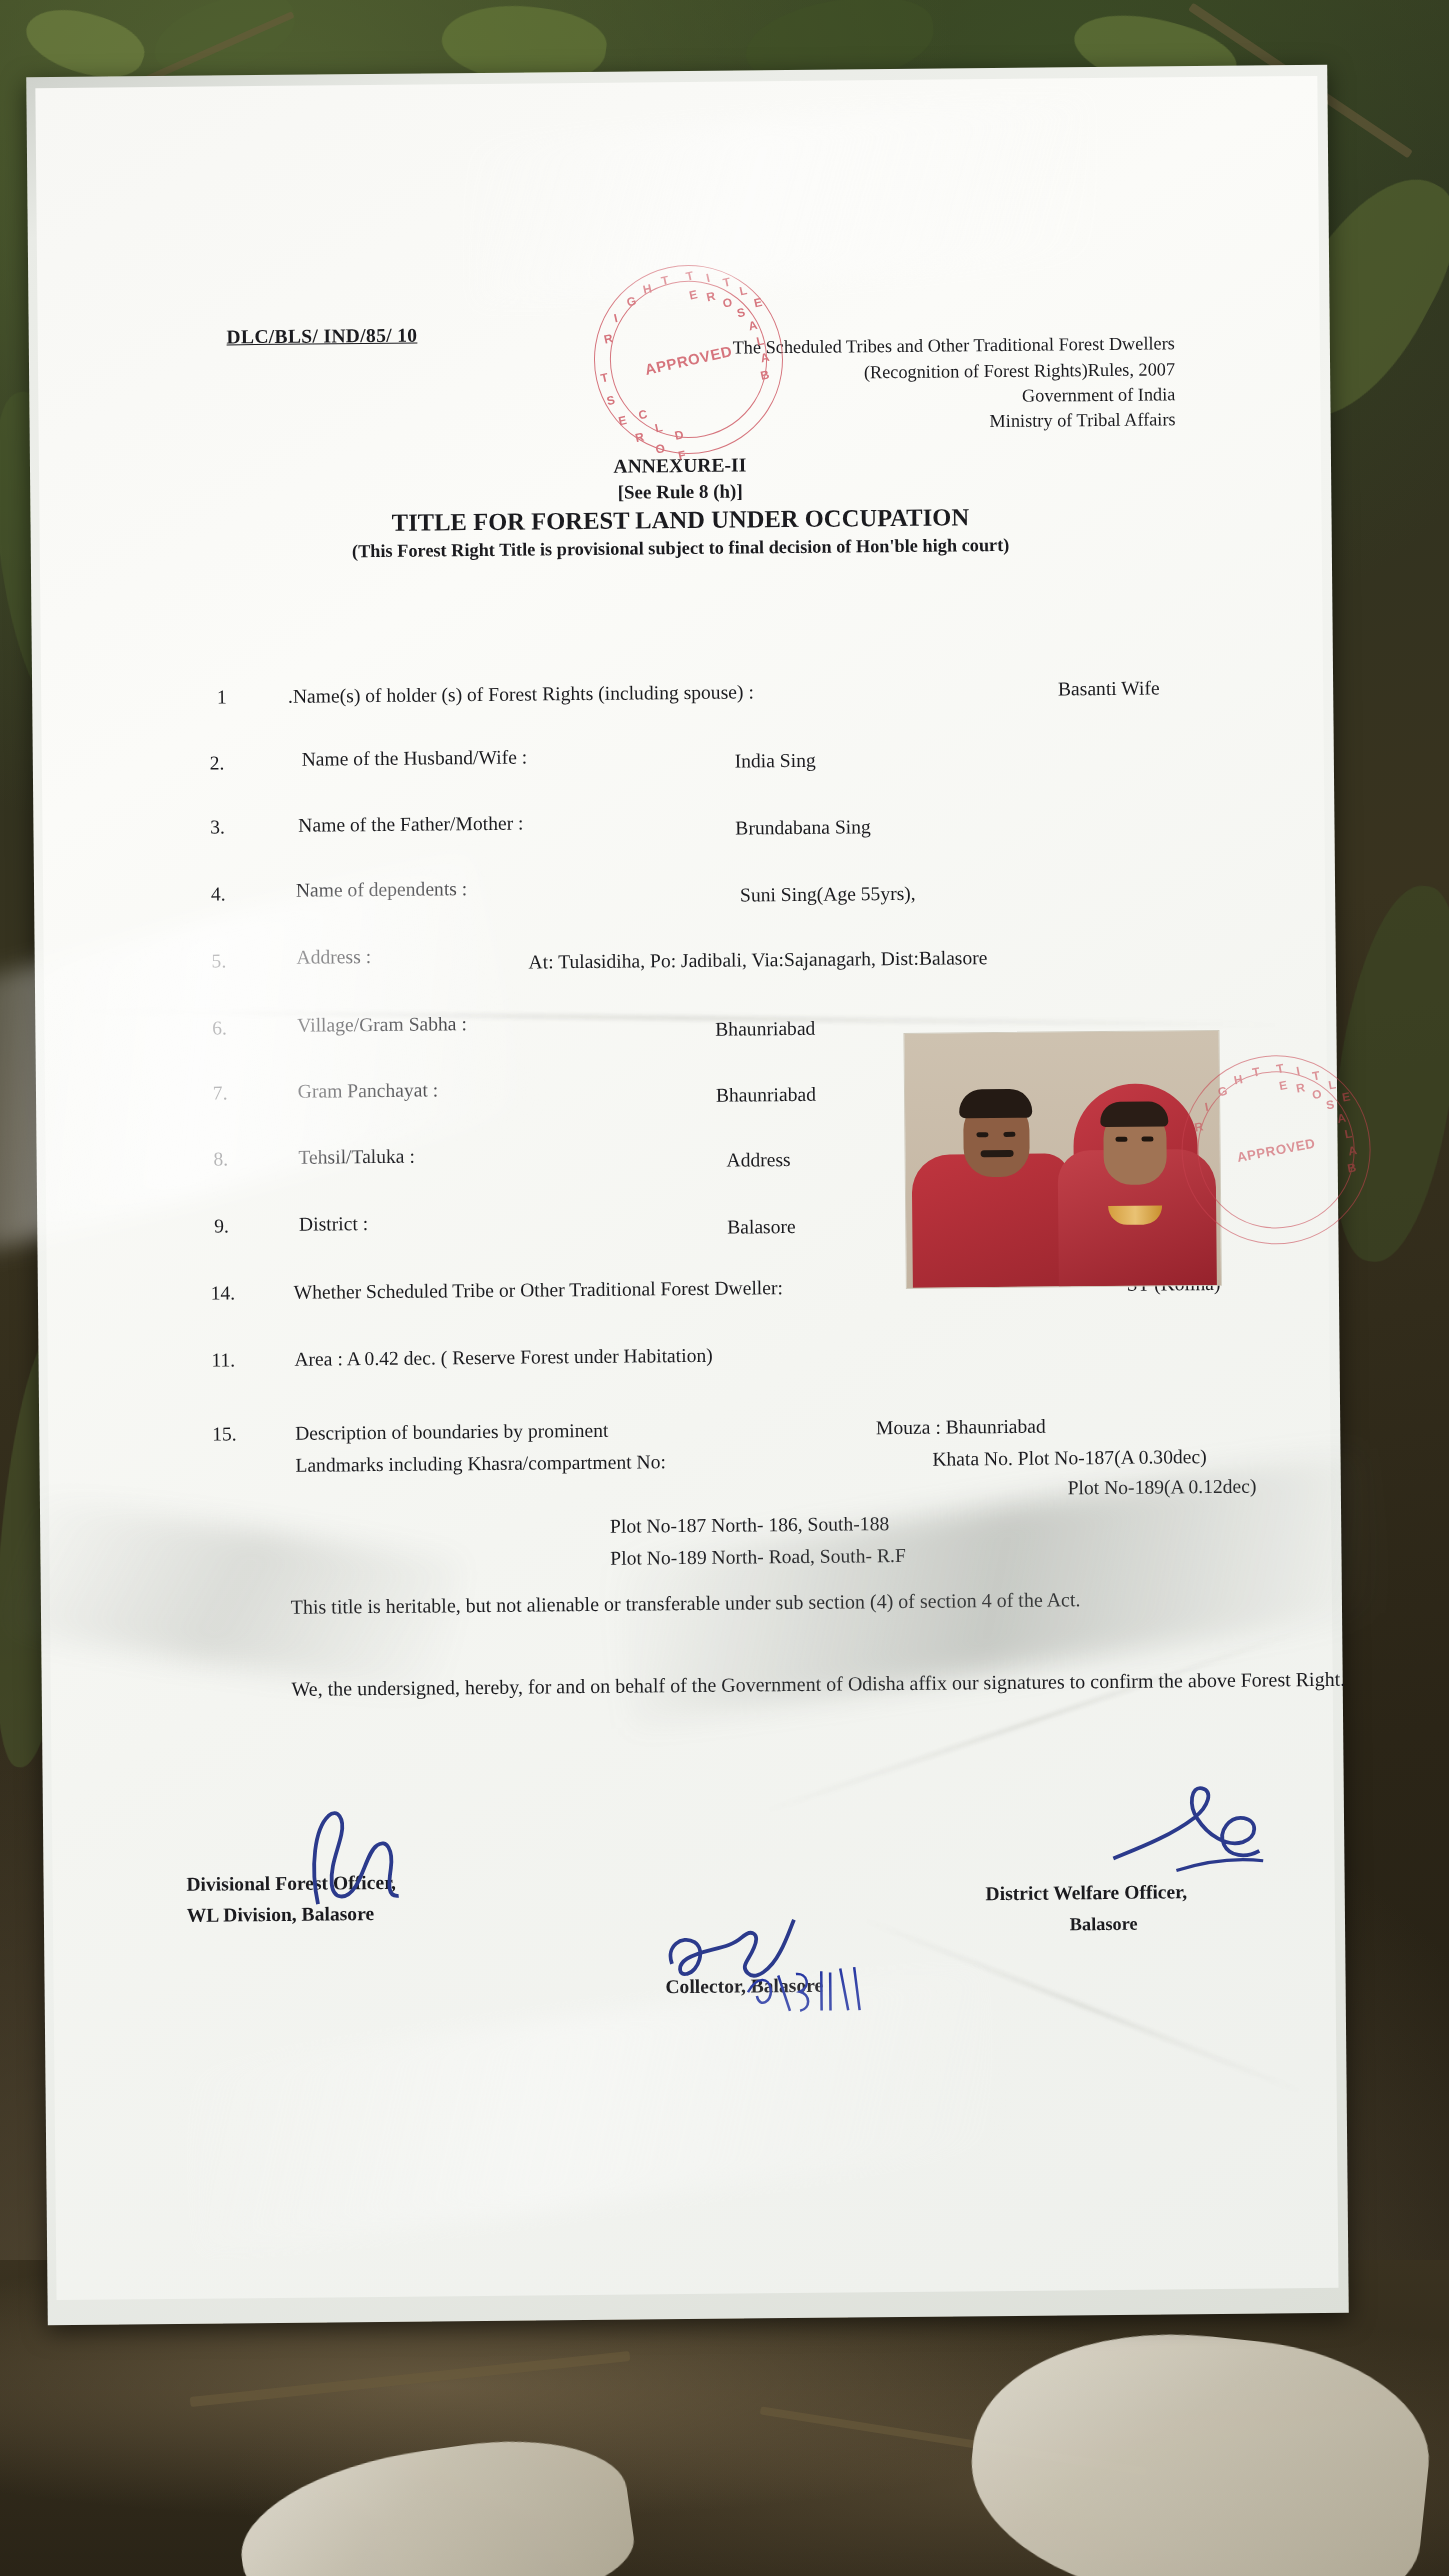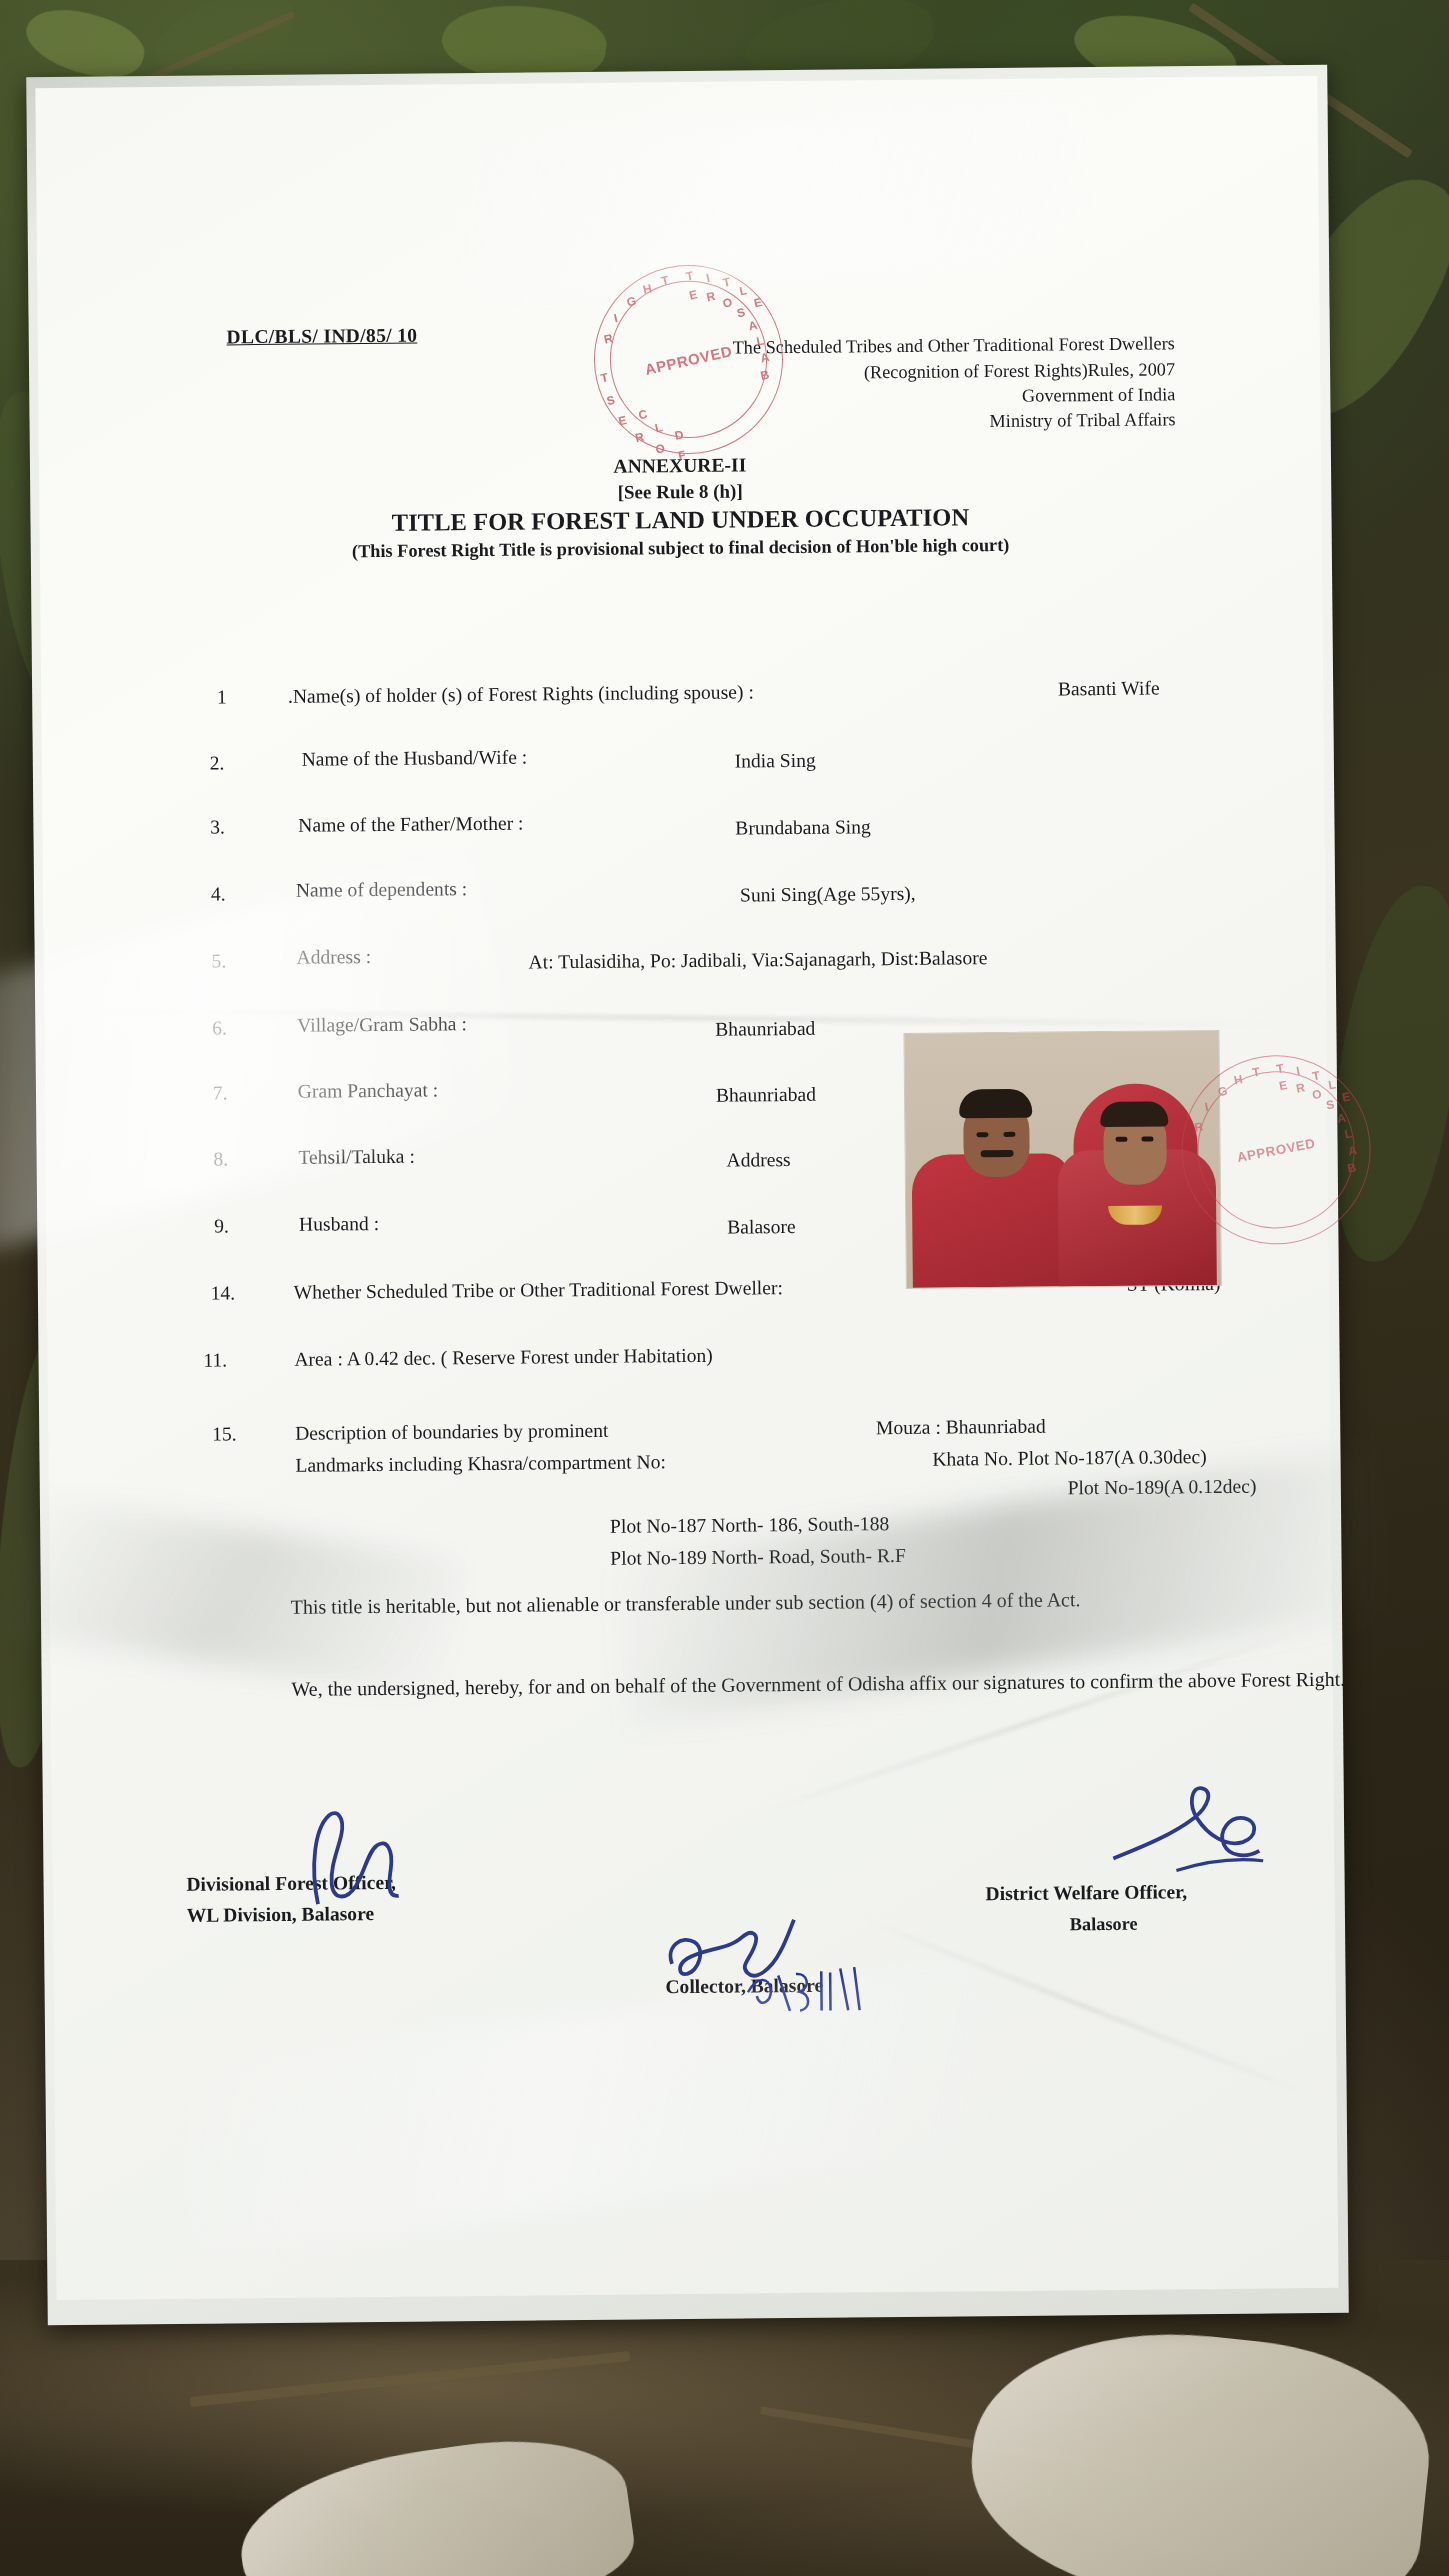--- a/index.html
+++ b/index.html
@@ -247,28 +247,28 @@
 
       <div class="row-num" style="left:168px; top:996px;">7.</div>
       <div class="row-label" style="left:253px; top:995px;">Gram Panchayat :</div>
       <div class="row-value" style="left:671px; top:1003px;">Bhaunriabad</div>
 
       <div class="row-num" style="left:168px; top:1062px;">8.</div>
       <div class="row-label" style="left:253px; top:1061px;">Tehsil/Taluka :</div>
       <div class="row-value" style="left:681px; top:1068px;">Address</div>
 
       <div class="row-num" style="left:168px; top:1129px;">9.</div>
-      <div class="row-label" style="left:253px; top:1128px;">Husband :</div>
+      <div class="row-label" style="left:253px; top:1128px;">District :</div>
       <div class="row-value" style="left:681px; top:1135px;">Balasore</div>
 
       <div class="row-num" style="left:164px; top:1196px;">14.</div>
       <div class="row-label" style="left:247px; top:1196px;">Whether Scheduled Tribe or Other Traditional Forest Dweller:</div>
       <div class="row-value" style="left:1080px; top:1196px;">ST  (Kollha)</div>
 
-      <div class="row-num" style="left:156px; top:1263px;text-align:right;">11.</div>
+      <div class="row-num" style="left:164px; top:1263px;text-align:right;">11.</div>
       <div class="row-label" style="left:247px; top:1263px;">Area : A 0.42 dec. ( Reserve Forest under Habitation)</div>
 
       <div class="row-num" style="left:164px; top:1337px;">15.</div>
       <div class="row-label" style="left:247px; top:1337px;">Description of boundaries by prominent</div>
       <div class="row-value" style="left:828px; top:1337px;">Mouza :  Bhaunriabad</div>
 
       <div class="row-label" style="left:247px; top:1369px;">Landmarks including Khasra/compartment No:</div>
       <div class="row-value" style="left:884px; top:1369px;">Khata No. Plot No-187(A 0.30dec)</div>
       <div class="row-value" style="left:1019px; top:1399px;">Plot No-189(A 0.12dec)</div>
       <div class="row-value" style="left:561px; top:1433px;">Plot No-187   North- 186, South-188</div>

